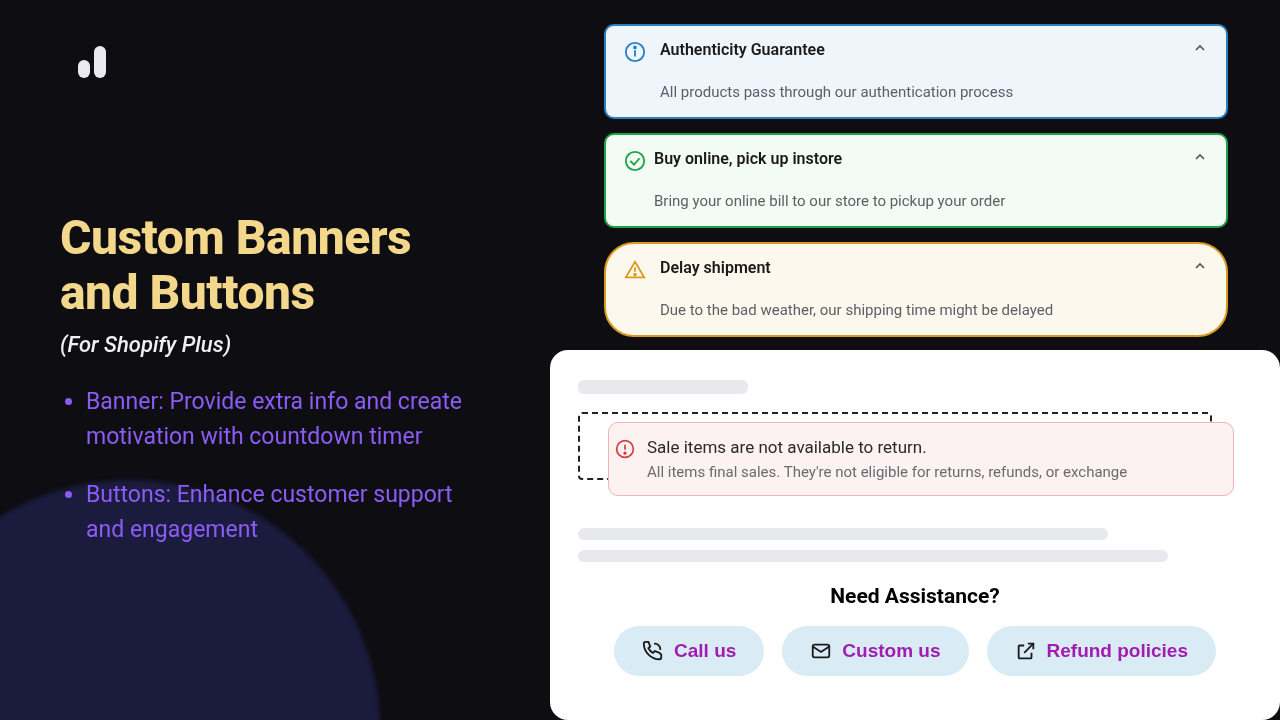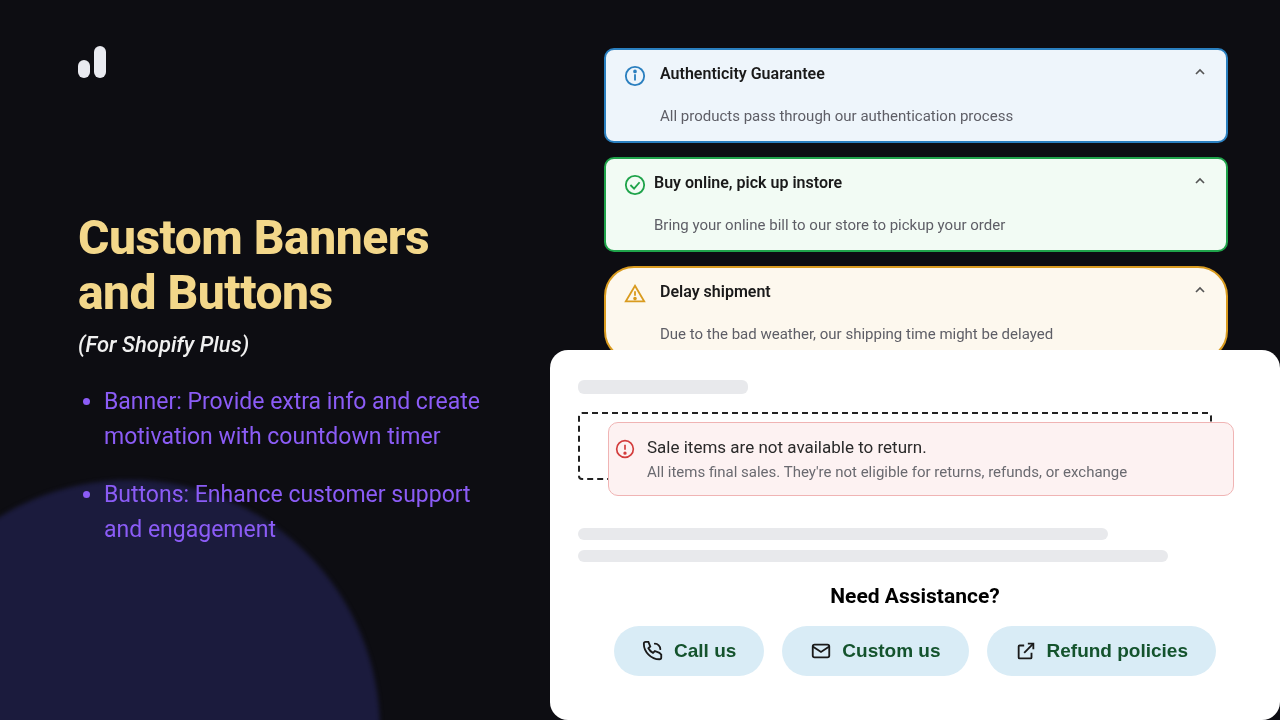--- a/index.html
+++ b/index.html
@@ -12,32 +12,32 @@
   .blob {
     position: absolute; width: 500px; height: 500px; border-radius: 50%;
     background: #1b1b3d; left: -120px; bottom: -260px; filter: blur(2px);
     z-index: 0;
   }
   .logo { position: absolute; top: 46px; left: 78px; display: flex; align-items: flex-end; gap: 4px; }
   .logo .bar1 { width: 12px; height: 18px; background: #e9eaf0; border-radius: 6px; }
   .logo .bar2 { width: 12px; height: 32px; background: #e9eaf0; border-radius: 6px; }
 
   .left {
-    position: absolute; left: 78px; top: 210px; width: 420px; color: #fff; z-index: 2;
+    position: absolute; left: 60px; top: 210px; width: 420px; color: #fff; z-index: 2;
   }
   .left h1 {
     font-size: 48px; font-weight: 800; color: #f3d78a; line-height: 1.15;
     letter-spacing: -0.5px;
   }
   .left .sub { font-style: italic; font-size: 22px; color: #f0f0f0; margin-top: 12px; font-weight: 500; }
   .left ul { margin-top: 28px; padding-left: 26px; }
   .left li { font-size: 23px; line-height: 1.5; margin-bottom: 24px; color: #8b5cf6; }
 
   .banners {
-    position: absolute; top: 48px; left: 604px; width: 624px; display: flex; flex-direction: column; gap: 14px;
+    position: absolute; top: 24px; left: 604px; width: 624px; display: flex; flex-direction: column; gap: 14px;
   }
   .banner {
     border-radius: 10px; padding: 14px 18px 16px 18px; border: 2px solid;
     display: flex; align-items: flex-start; gap: 14px; position: relative;
   }
   .banner .icon { width: 22px; height: 22px; flex-shrink: 0; margin-top: 1px; }
   .banner .content { flex: 1; }
   .banner .title { font-weight: 600; font-size: 16px; color: #1a1a1a; }
   .banner .desc { font-size: 15px; color: #5e5e66; margin-top: 24px; }
   .banner .chev { position: absolute; right: 18px; top: 14px; }
@@ -66,21 +66,21 @@
 
   .ph-row { display: flex; flex-direction: column; gap: 10px; margin-top: 48px; }
   .ph2 { width: 530px; height: 12px; }
   .ph3 { width: 590px; height: 12px; }
 
   .assist-title { text-align: center; font-size: 21px; font-weight: 700; color: #000000; margin-top: 22px; }
   .btn-row { display: flex; justify-content: center; gap: 18px; margin-top: 18px; }
   .pill {
     background: #d9ecf6; border-radius: 30px; padding: 14px 28px;
     display: flex; align-items: center; gap: 10px; font-size: 19px; font-weight: 600;
-    color: #14532d; border: none; cursor: pointer;
+    color: #a21caf; border: none; cursor: pointer;
   }
   .pill svg { width: 22px; height: 22px; }
 
   svg { display: block; }
 </style>
 </head>
 <body>
 
 <div class="blob"></div>
 

